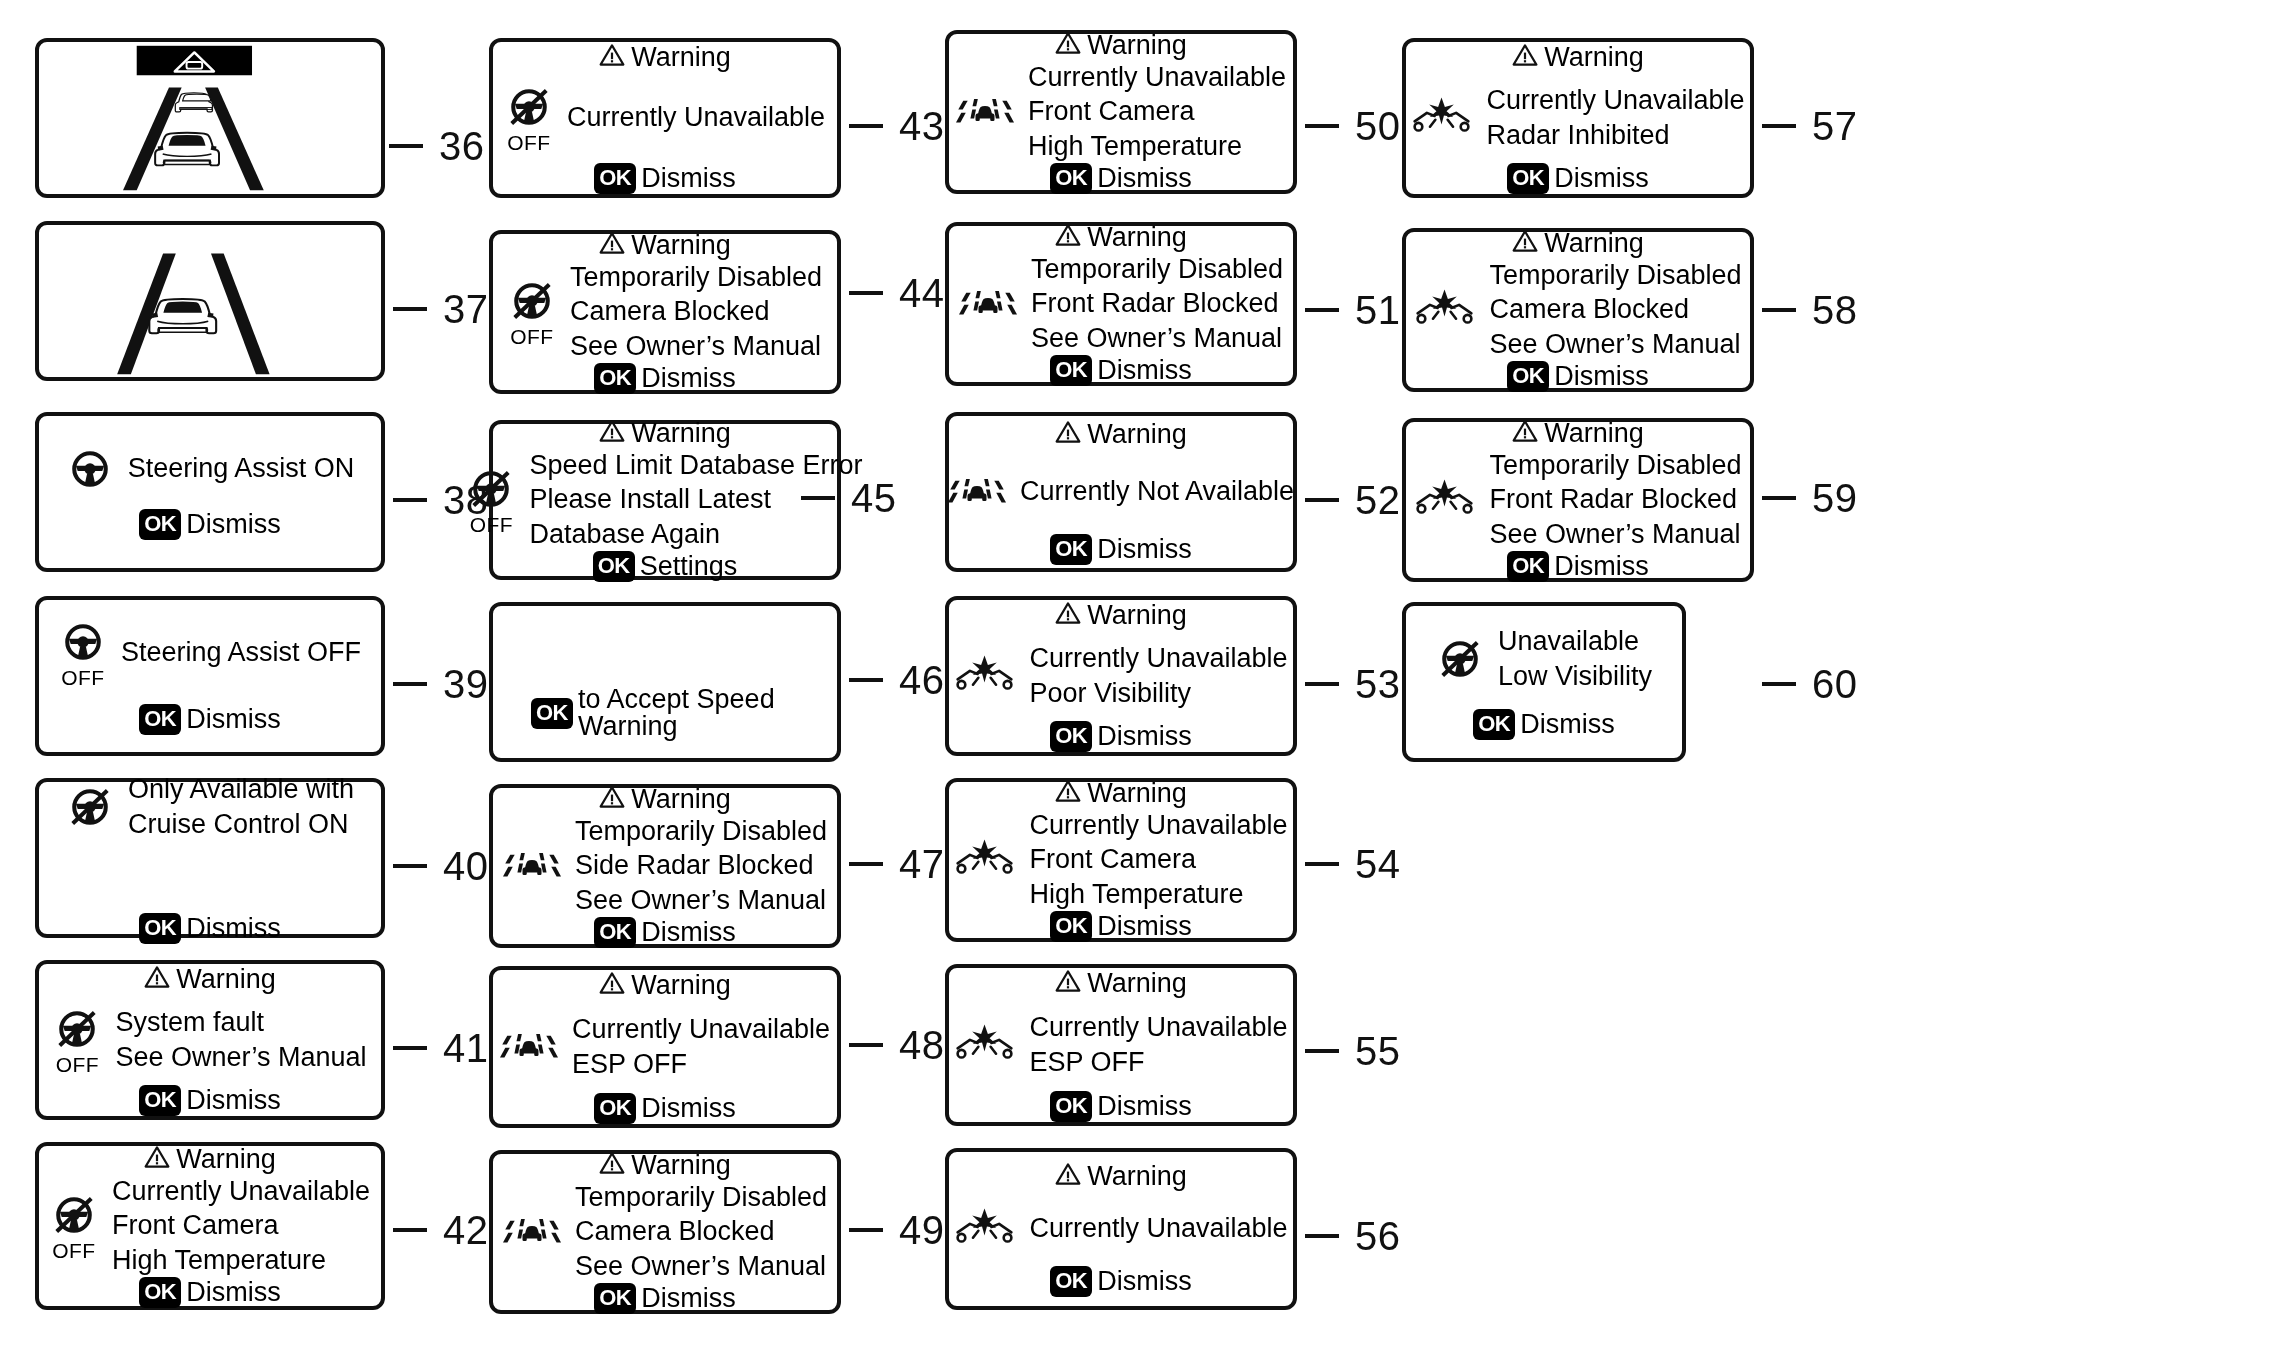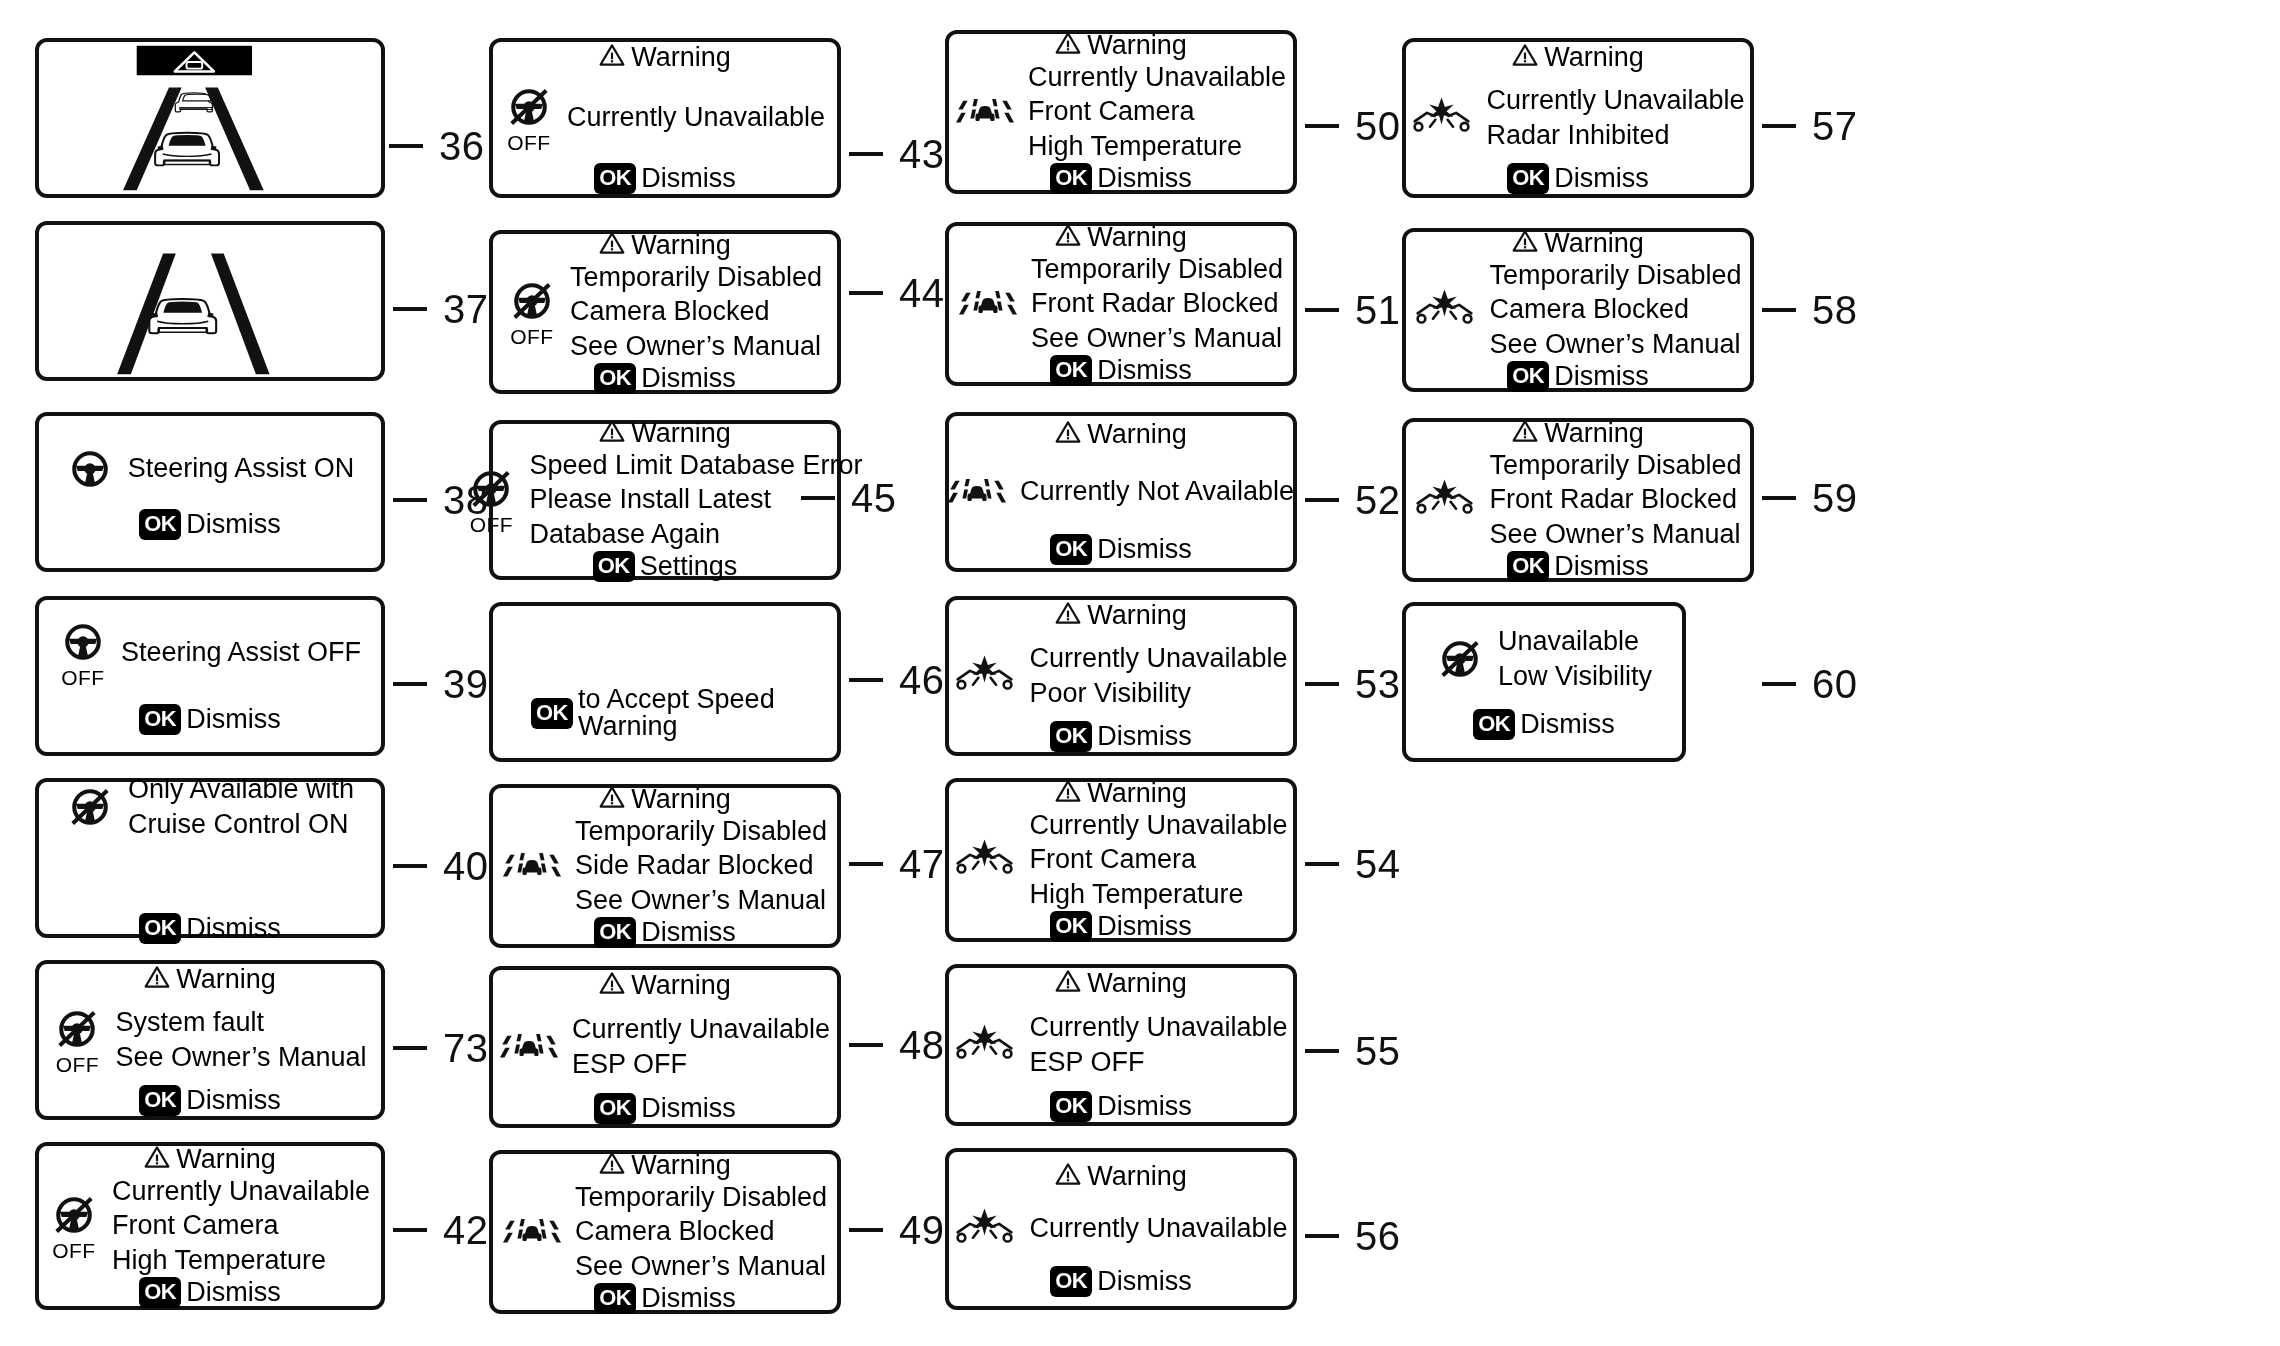--- a/index.html
+++ b/index.html
@@ -878,27 +878,27 @@
     <div class="callout" style="left: 393px; top: 664px;">
       <span class="leader"></span>
       <span class="num">39</span>
     </div>
     <div class="callout" style="left: 393px; top: 846px;">
       <span class="leader"></span>
       <span class="num">40</span>
     </div>
     <div class="callout" style="left: 393px; top: 1028px;">
       <span class="leader"></span>
-      <span class="num">73</span>
+      <span class="num">41</span>
     </div>
     <div class="callout" style="left: 393px; top: 1210px;">
       <span class="leader"></span>
       <span class="num">42</span>
     </div>
-    <div class="callout" style="left: 849px; top: 106px; margin-top: 28px;">
+    <div class="callout" style="left: 849px; top: 106px;">
       <span class="leader"></span>
       <span class="num">43</span>
     </div>
     <div class="callout" style="left: 849px; top: 273px;">
       <span class="leader"></span>
       <span class="num">44</span>
     </div>
     <div class="callout" style="left: 801px; top: 478px;">
       <span class="leader"></span>
       <span class="num">45</span>

